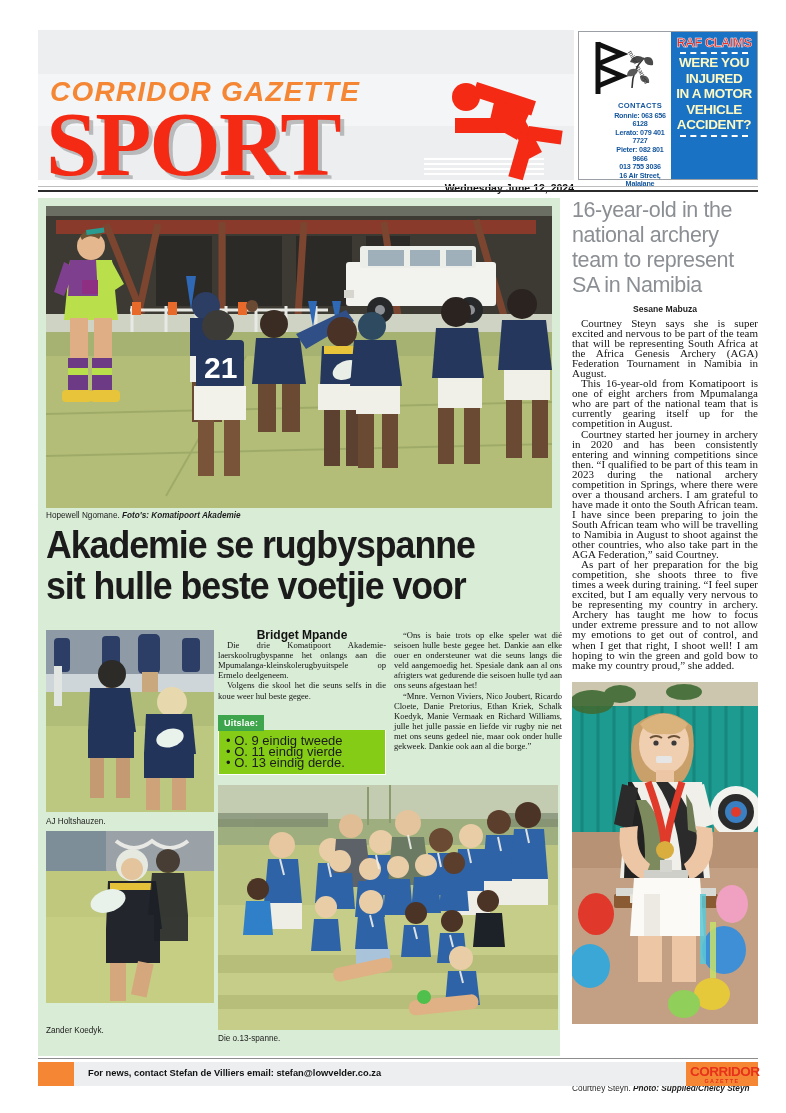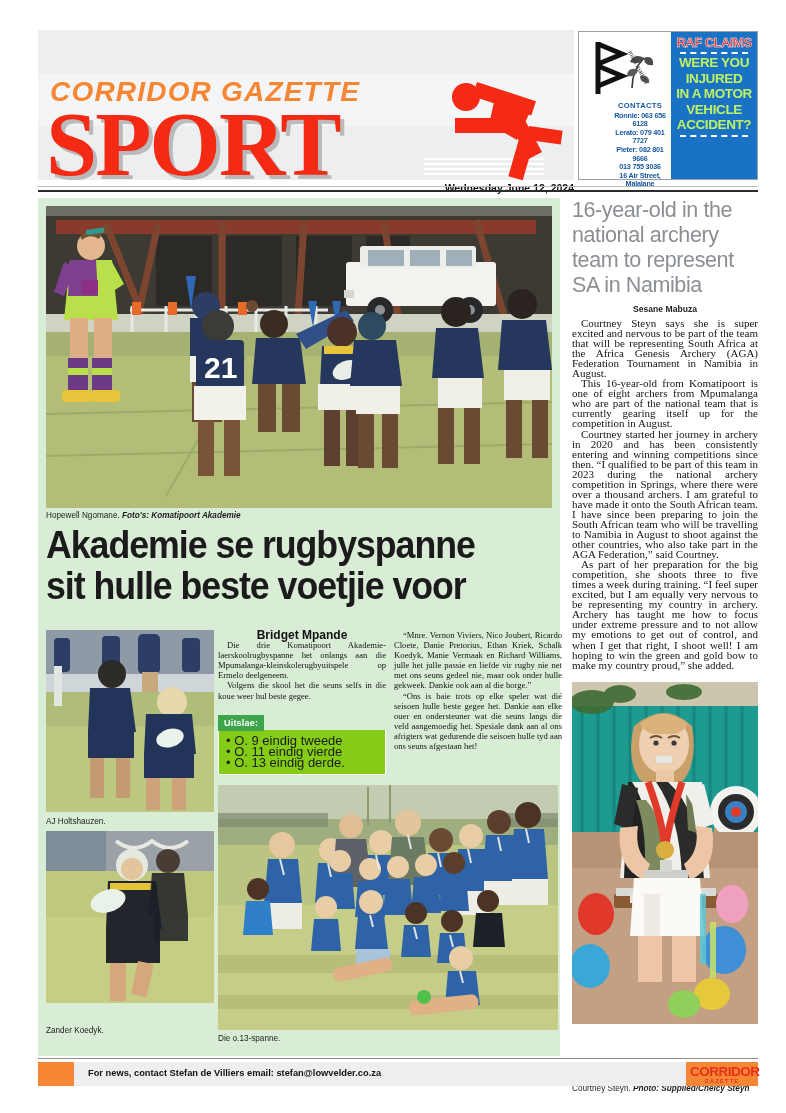--- a/index.html
+++ b/index.html
@@ -30,21 +30,21 @@
   .ad-logo{position:relative;height:68px;}
   .ad-logo svg{position:absolute;left:8px;top:2px;}
   .ad-contacts{text-align:center;font-size:7.2px;font-weight:bold;color:#14569e;line-height:8.6px;
     font-family:"Liberation Sans",sans-serif;letter-spacing:-.2px;margin-left:30px;}
   .ad-contacts .hdr{font-size:7.6px;letter-spacing:.3px;color:#14569e;margin-bottom:1px;}
   .ad-raf{flex:1;background:#1a72c4;position:relative;padding:2px 2px;box-sizing:border-box;
     display:flex;flex-direction:column;align-items:center;}
   .raf-title{font-weight:bold;font-size:13px;color:#ef3124;-webkit-text-stroke:0.4px #fff;
     letter-spacing:-.5px;margin-top:1px;}
   .raf-dash{width:84%;border-top:2px dashed #ffffff;margin:2px 0 1px;}
-  .raf-lines{color:#bef264;font-weight:bold;font-size:13.5px;line-height:15.5px;text-align:center;
+  .raf-lines{color:#fef9c3;font-weight:bold;font-size:13.5px;line-height:15.5px;text-align:center;
     letter-spacing:-.4px;}
   .raf-bot{width:84%;border-top:2px dashed #ffffff;margin-top:2px;}
 
   
   .main{position:absolute;left:38px;top:198px;width:522px;height:858px;background:#d9ecd6;}
   .photo-main{position:absolute;left:8px;top:8px;width:506px;height:302px;overflow:hidden;
     background:#9db17a;}
   .cap{font-size:8.2px;color:#1c1c1c;font-family:"Liberation Sans",sans-serif;}
   .cap i{font-style:italic;font-weight:bold;}
   .cap-main{position:absolute;left:8px;top:313px;width:500px;}
@@ -397,22 +397,22 @@
     <div class="uitslae">
       <div class="uits-head">Uitslae:</div>
       <div class="uits-body">
         <div>• O. 9 eindig tweede</div>
         <div>• O. 11 eindig vierde</div>
         <div>• O. 13 eindig derde.</div>
       </div>
     </div>
 
     <div class="artcol col2">
+      <p>“Ons is baie trots op elke speler wat dié seisoen hulle beste gegee het. Dankie aan elke ouer en ondersteuner wat die seuns langs die veld aangemoedig het. Spesiale dank aan al ons afrigters wat gedurende die seisoen hulle tyd aan ons seuns afgestaan het!</p>
       <p>“Mnre. Vernon Viviers, Nico Joubert, Ricardo Cloete, Danie Pretorius, Ethan Kriek, Schalk Koedyk, Manie Vermaak en Richard Williams, julle het julle passie en liefde vir rugby nie net met ons seuns gedeel nie, maar ook onder hulle gekweek. Dankie ook aan al die borge.”</p>
-      <p>“Ons is baie trots op elke speler wat dié seisoen hulle beste gegee het. Dankie aan elke ouer en ondersteuner wat die seuns langs die veld aangemoedig het. Spesiale dank aan al ons afrigters wat gedurende die seisoen hulle tyd aan ons seuns afgestaan het!</p>
     </div>
 
     <div class="ph-team">
       <svg width="340" height="245" viewBox="0 0 340 245" preserveAspectRatio="none">
         <rect width="340" height="245" fill="#b5bd7c"></rect>
         <rect width="340" height="62" fill="#c3cbb0"></rect>
         <rect y="34" width="340" height="30" fill="#9fae7e"></rect>
         <g fill="#7e8a70" opacity=".7">
           <rect x="0" y="28" width="110" height="14"></rect>
             <rect x="280" y="28" width="60" height="14"></rect>

